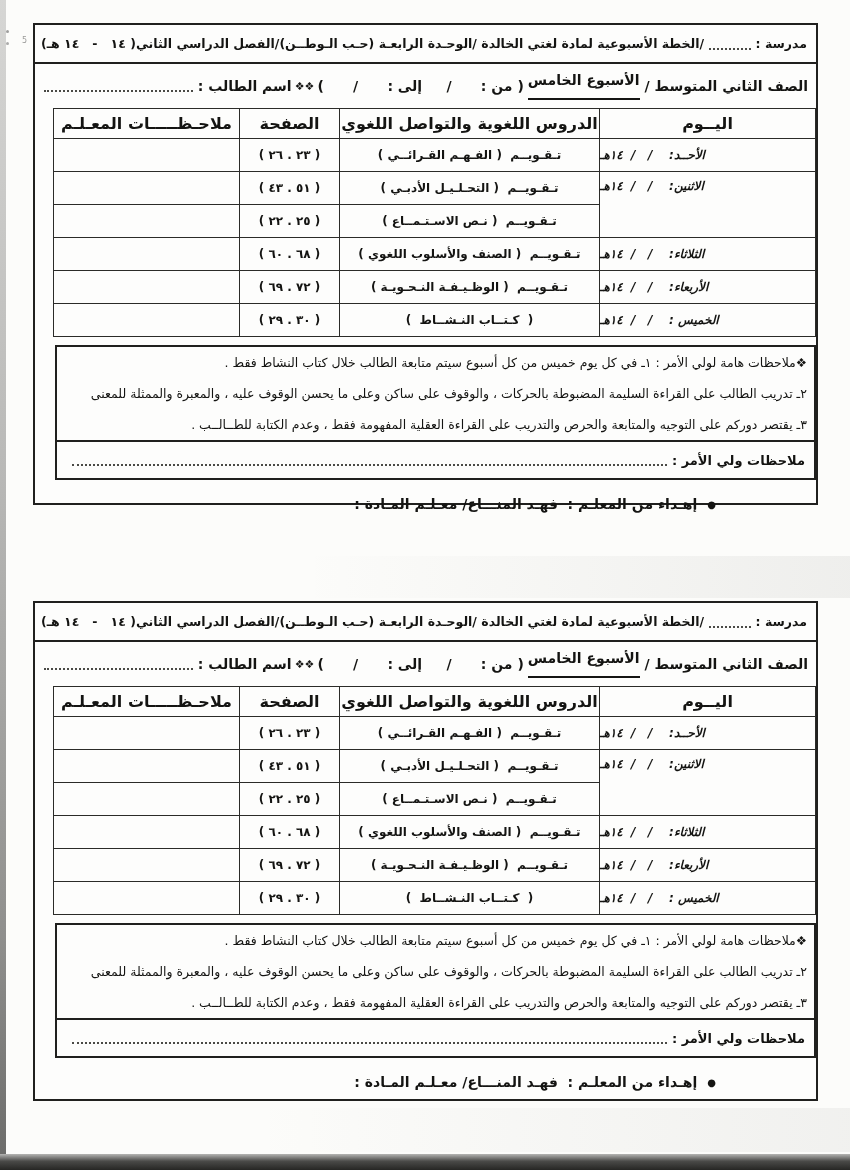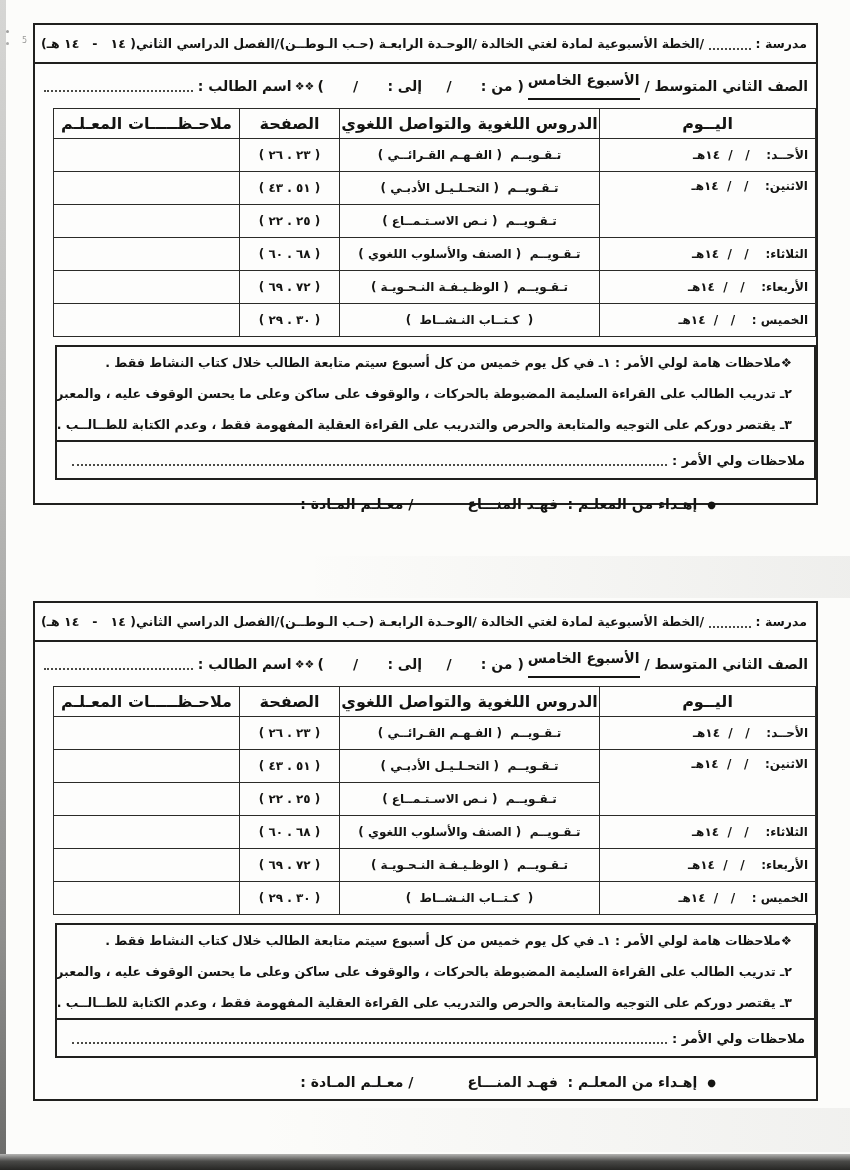--- a/index.html
+++ b/index.html
@@ -37,36 +37,36 @@
   .subheader .week { border-bottom:2px solid #141412; padding-bottom:10px; margin-left:4px; }
   .subheader .range { white-space:pre; }
   .subheader .marks { font-size:11px; margin:0 3px; }
 
   table.schedule { border-collapse:collapse; table-layout:fixed; width:762px; direction:rtl; }
   table.schedule col.c-day { width:216px; } table.schedule col.c-les { width:260px; }
   table.schedule col.c-pag { width:100px; } table.schedule col.c-not { width:186px; }
   table.schedule th, table.schedule td { border:1.5px solid #2b2b28; font-weight:bold; }
   table.schedule th { height:30px; font-size:16px; text-align:center; }
   table.schedule td { height:33px; font-size:12px; }
-  td.day-cell { text-align:right; padding-right:7px; white-space:pre; vertical-align:middle; }
+  td.day-cell { text-align:left; padding-right:7px; white-space:pre; vertical-align:middle;font-style:italic; }
   td.day-span2 { vertical-align:top; padding-top:7px; }
   td.lesson-cell { text-align:center; white-space:pre; }
   td.page-cell { direction:ltr; text-align:center; white-space:pre; font-size:13px; }
   td.tnotes-cell { background:transparent; }
 
   .notes-box { margin:8px 0 0 20px; border:2px solid #20201e; }
-  .note-line { height:31px; line-height:31px; padding:0 22px; font-weight:bold; font-size:12.5px;
+  .note-line { height:31px; line-height:31px; padding:0 7px; font-weight:normal; font-size:12.5px;
     white-space:nowrap; overflow:hidden; }
   .parent-row { border-top:2px solid #20201e; height:38px; display:flex; align-items:center;
     padding:0 9px 0 10px; font-weight:bold; font-size:13px; }
 
   .footer-row { margin-top:16px; display:flex; align-items:center; padding-right:100px;
     font-weight:bold; font-size:14px; white-space:pre; }
   .footer-row .bullet { font-size:10px; margin-left:10px; }
-  .footer-row .teacher-label { margin-right:54px; }
+  .footer-row .teacher-label { }
 </style>
 </head>
 <body>
 
 <div class="canvas">
 
   <div class="scan-shade-mid"></div>
   <div class="scan-shade-low"></div>
 
   <div class="form-copy copy-pos-1" id="copy-1">

